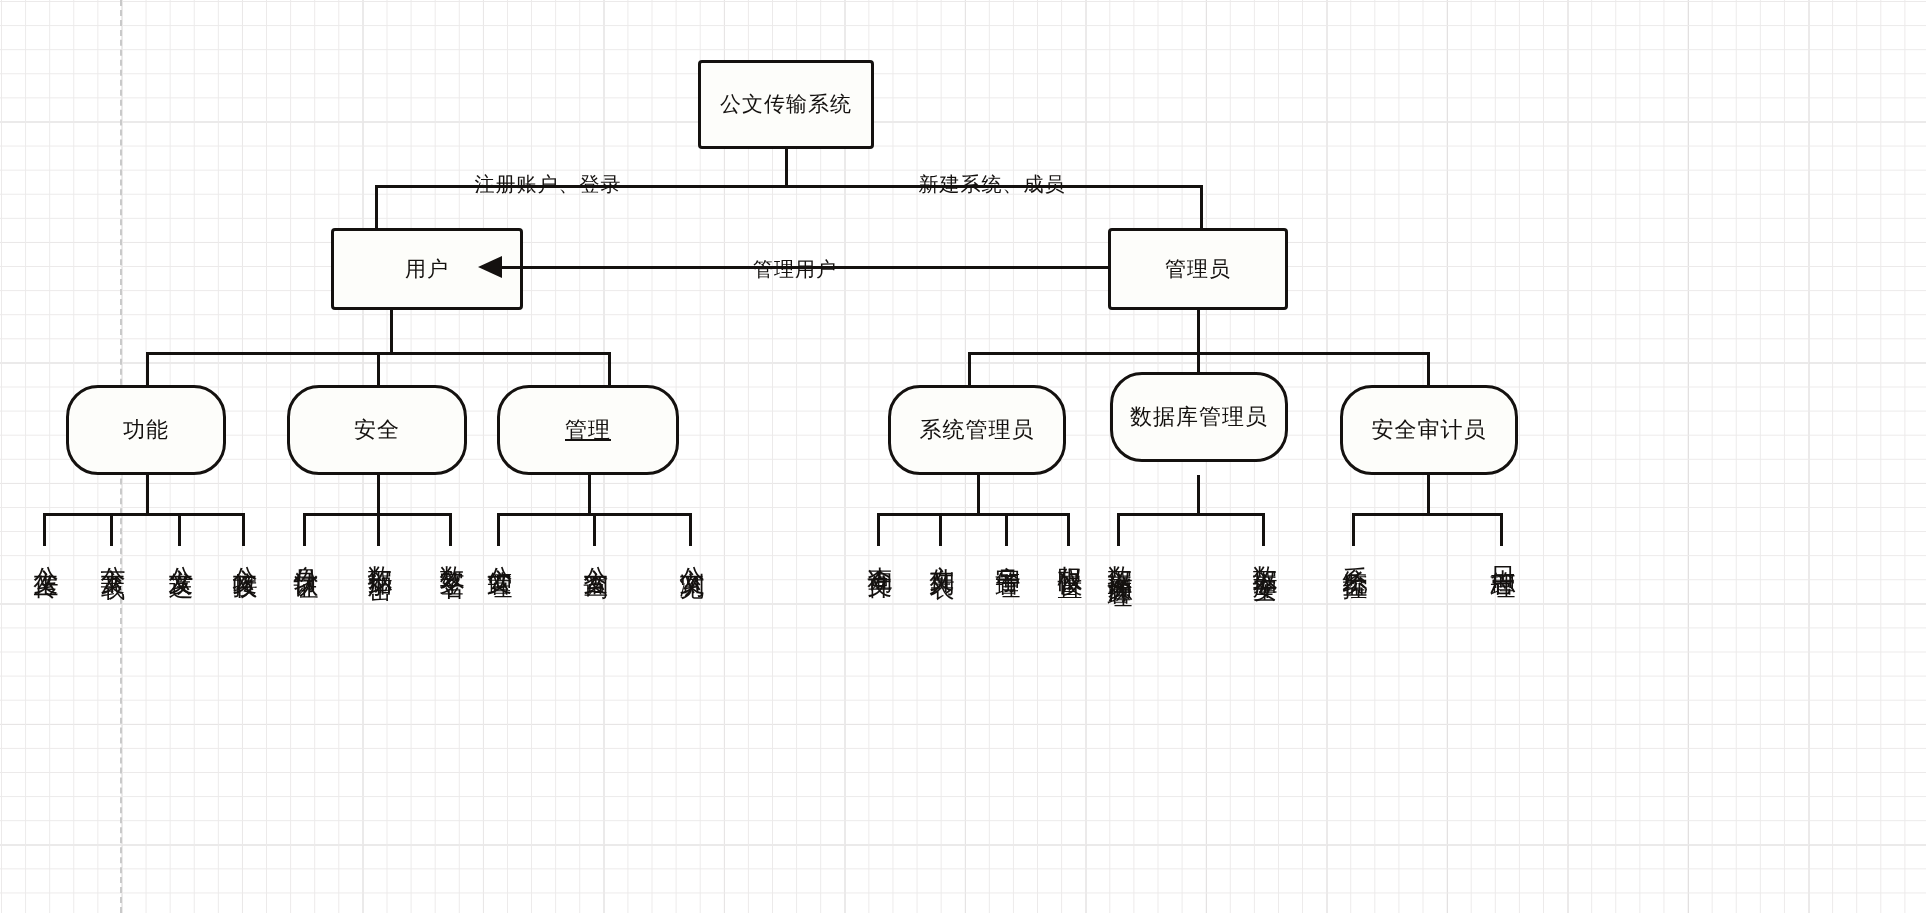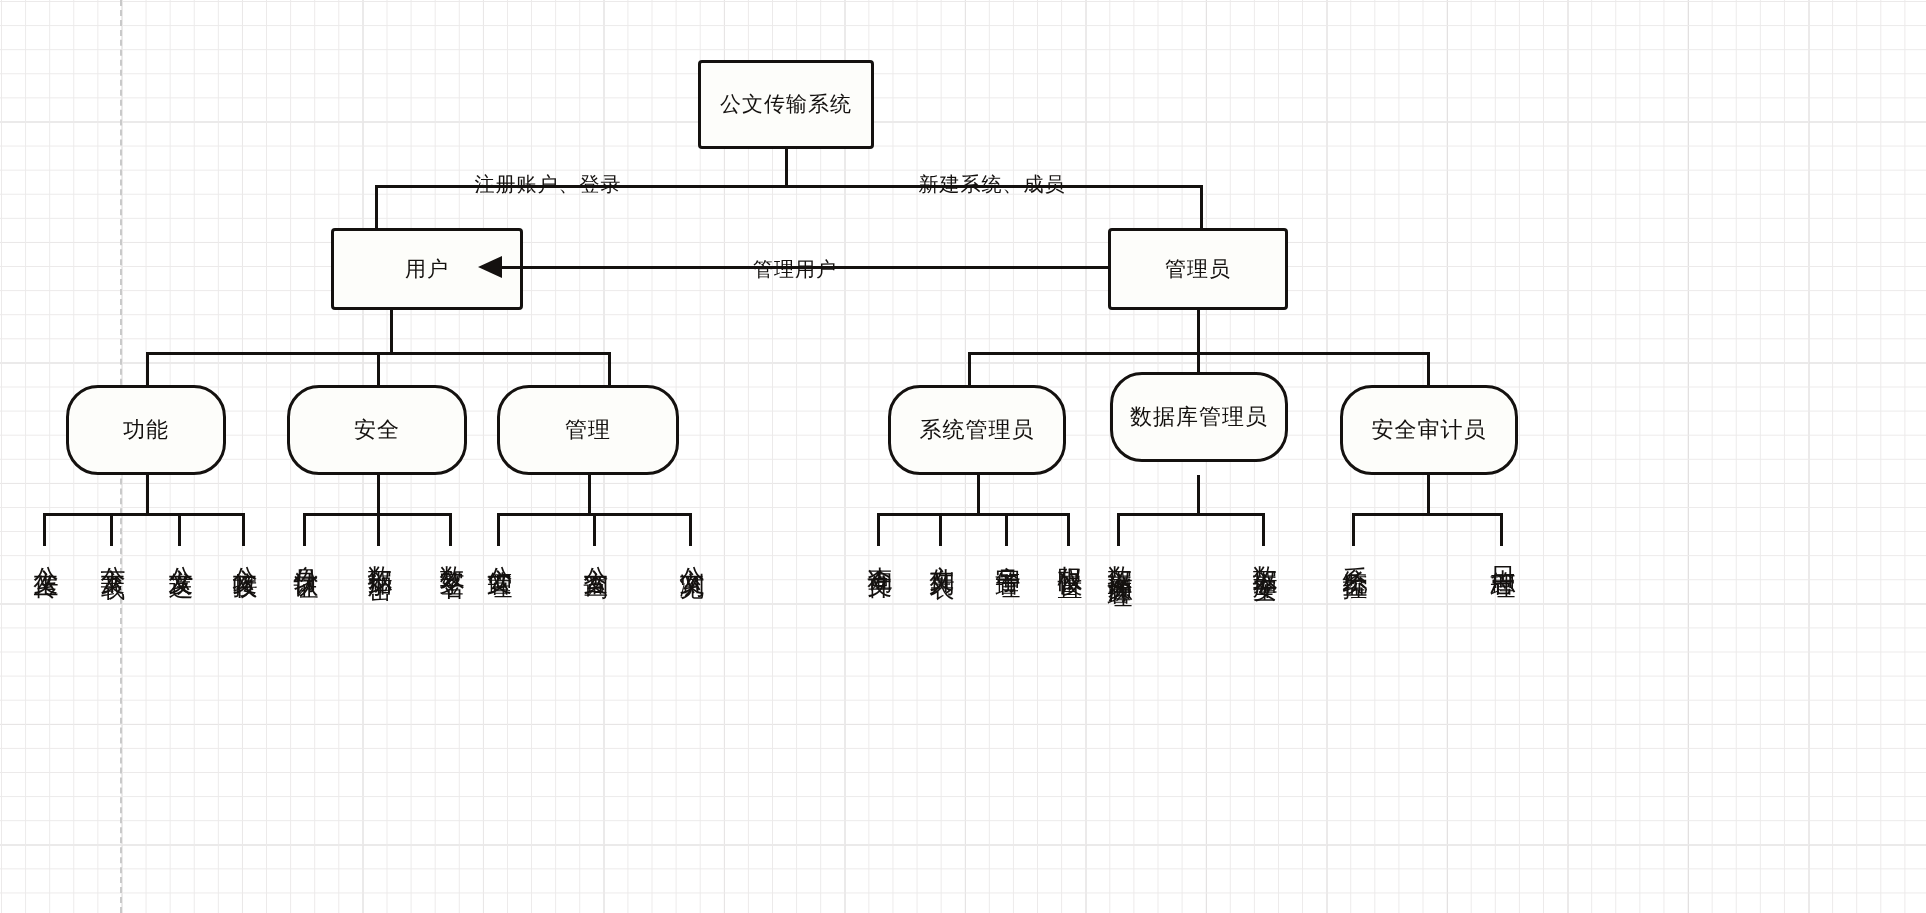--- a/index.html
+++ b/index.html
@@ -118,21 +118,21 @@
   <div class="v" style="left:146px;top:352px;height:33px;"></div>
   <div class="v" style="left:377px;top:352px;height:33px;"></div>
   <div class="v" style="left:608px;top:352px;height:33px;"></div>
 
   <div class="node round lvl3" style="left:66px;top:385px;width:160px;height:90px;">
     <span>功能</span>
   </div>
   <div class="node round lvl3" style="left:287px;top:385px;width:180px;height:90px;">
     <span>安全</span>
   </div>
-  <div class="node round lvl3" style="left:497px;top:385px;width:182px;height:90px;">
+  <div class="node round lvl3" style="left:497px;top:385px;width:182px;height:90px;text-decoration:underline;">
     <span>管理</span>
   </div>
 
   <div class="v" style="left:146px;top:475px;height:38px;"></div>
   <div class="h" style="left:43px;top:513px;width:199px;"></div>
   <div class="v" style="left:43px;top:513px;height:33px;"></div>
   <div class="v" style="left:110px;top:513px;height:33px;"></div>
   <div class="v" style="left:178px;top:513px;height:33px;"></div>
   <div class="v" style="left:242px;top:513px;height:33px;"></div>
   <div class="leaf" style="left:45px;top:546px;">公文上传</div>

